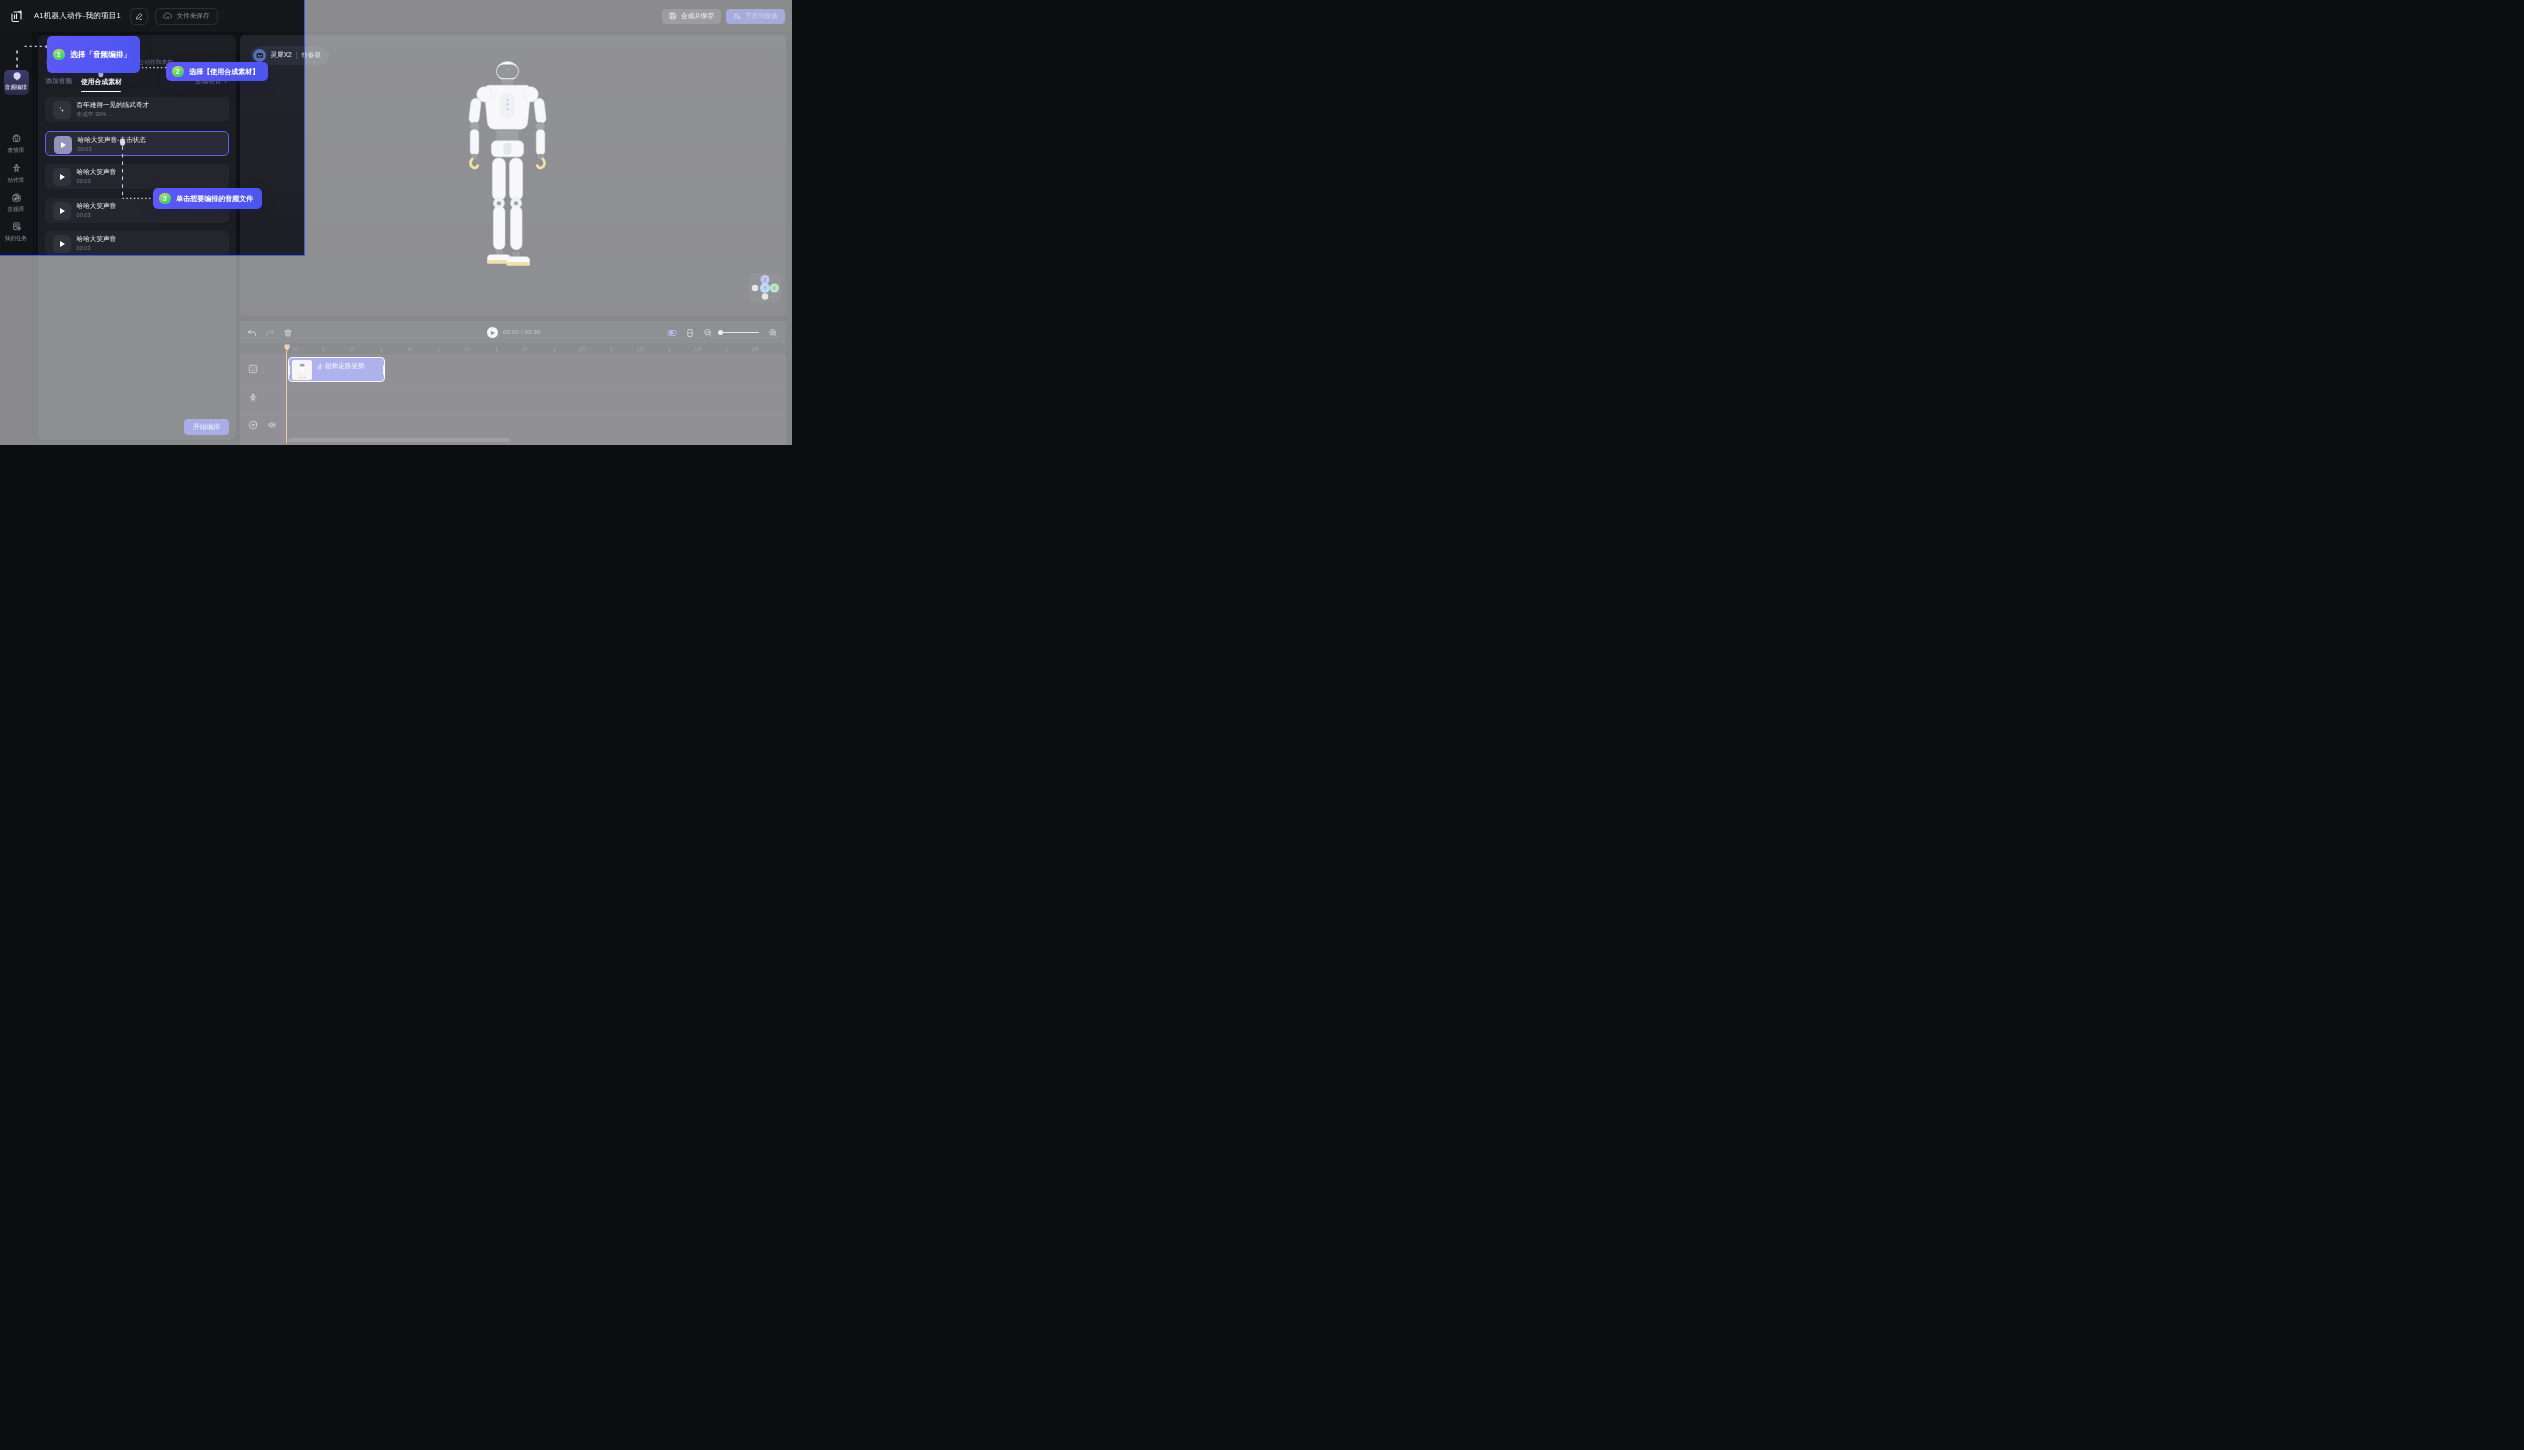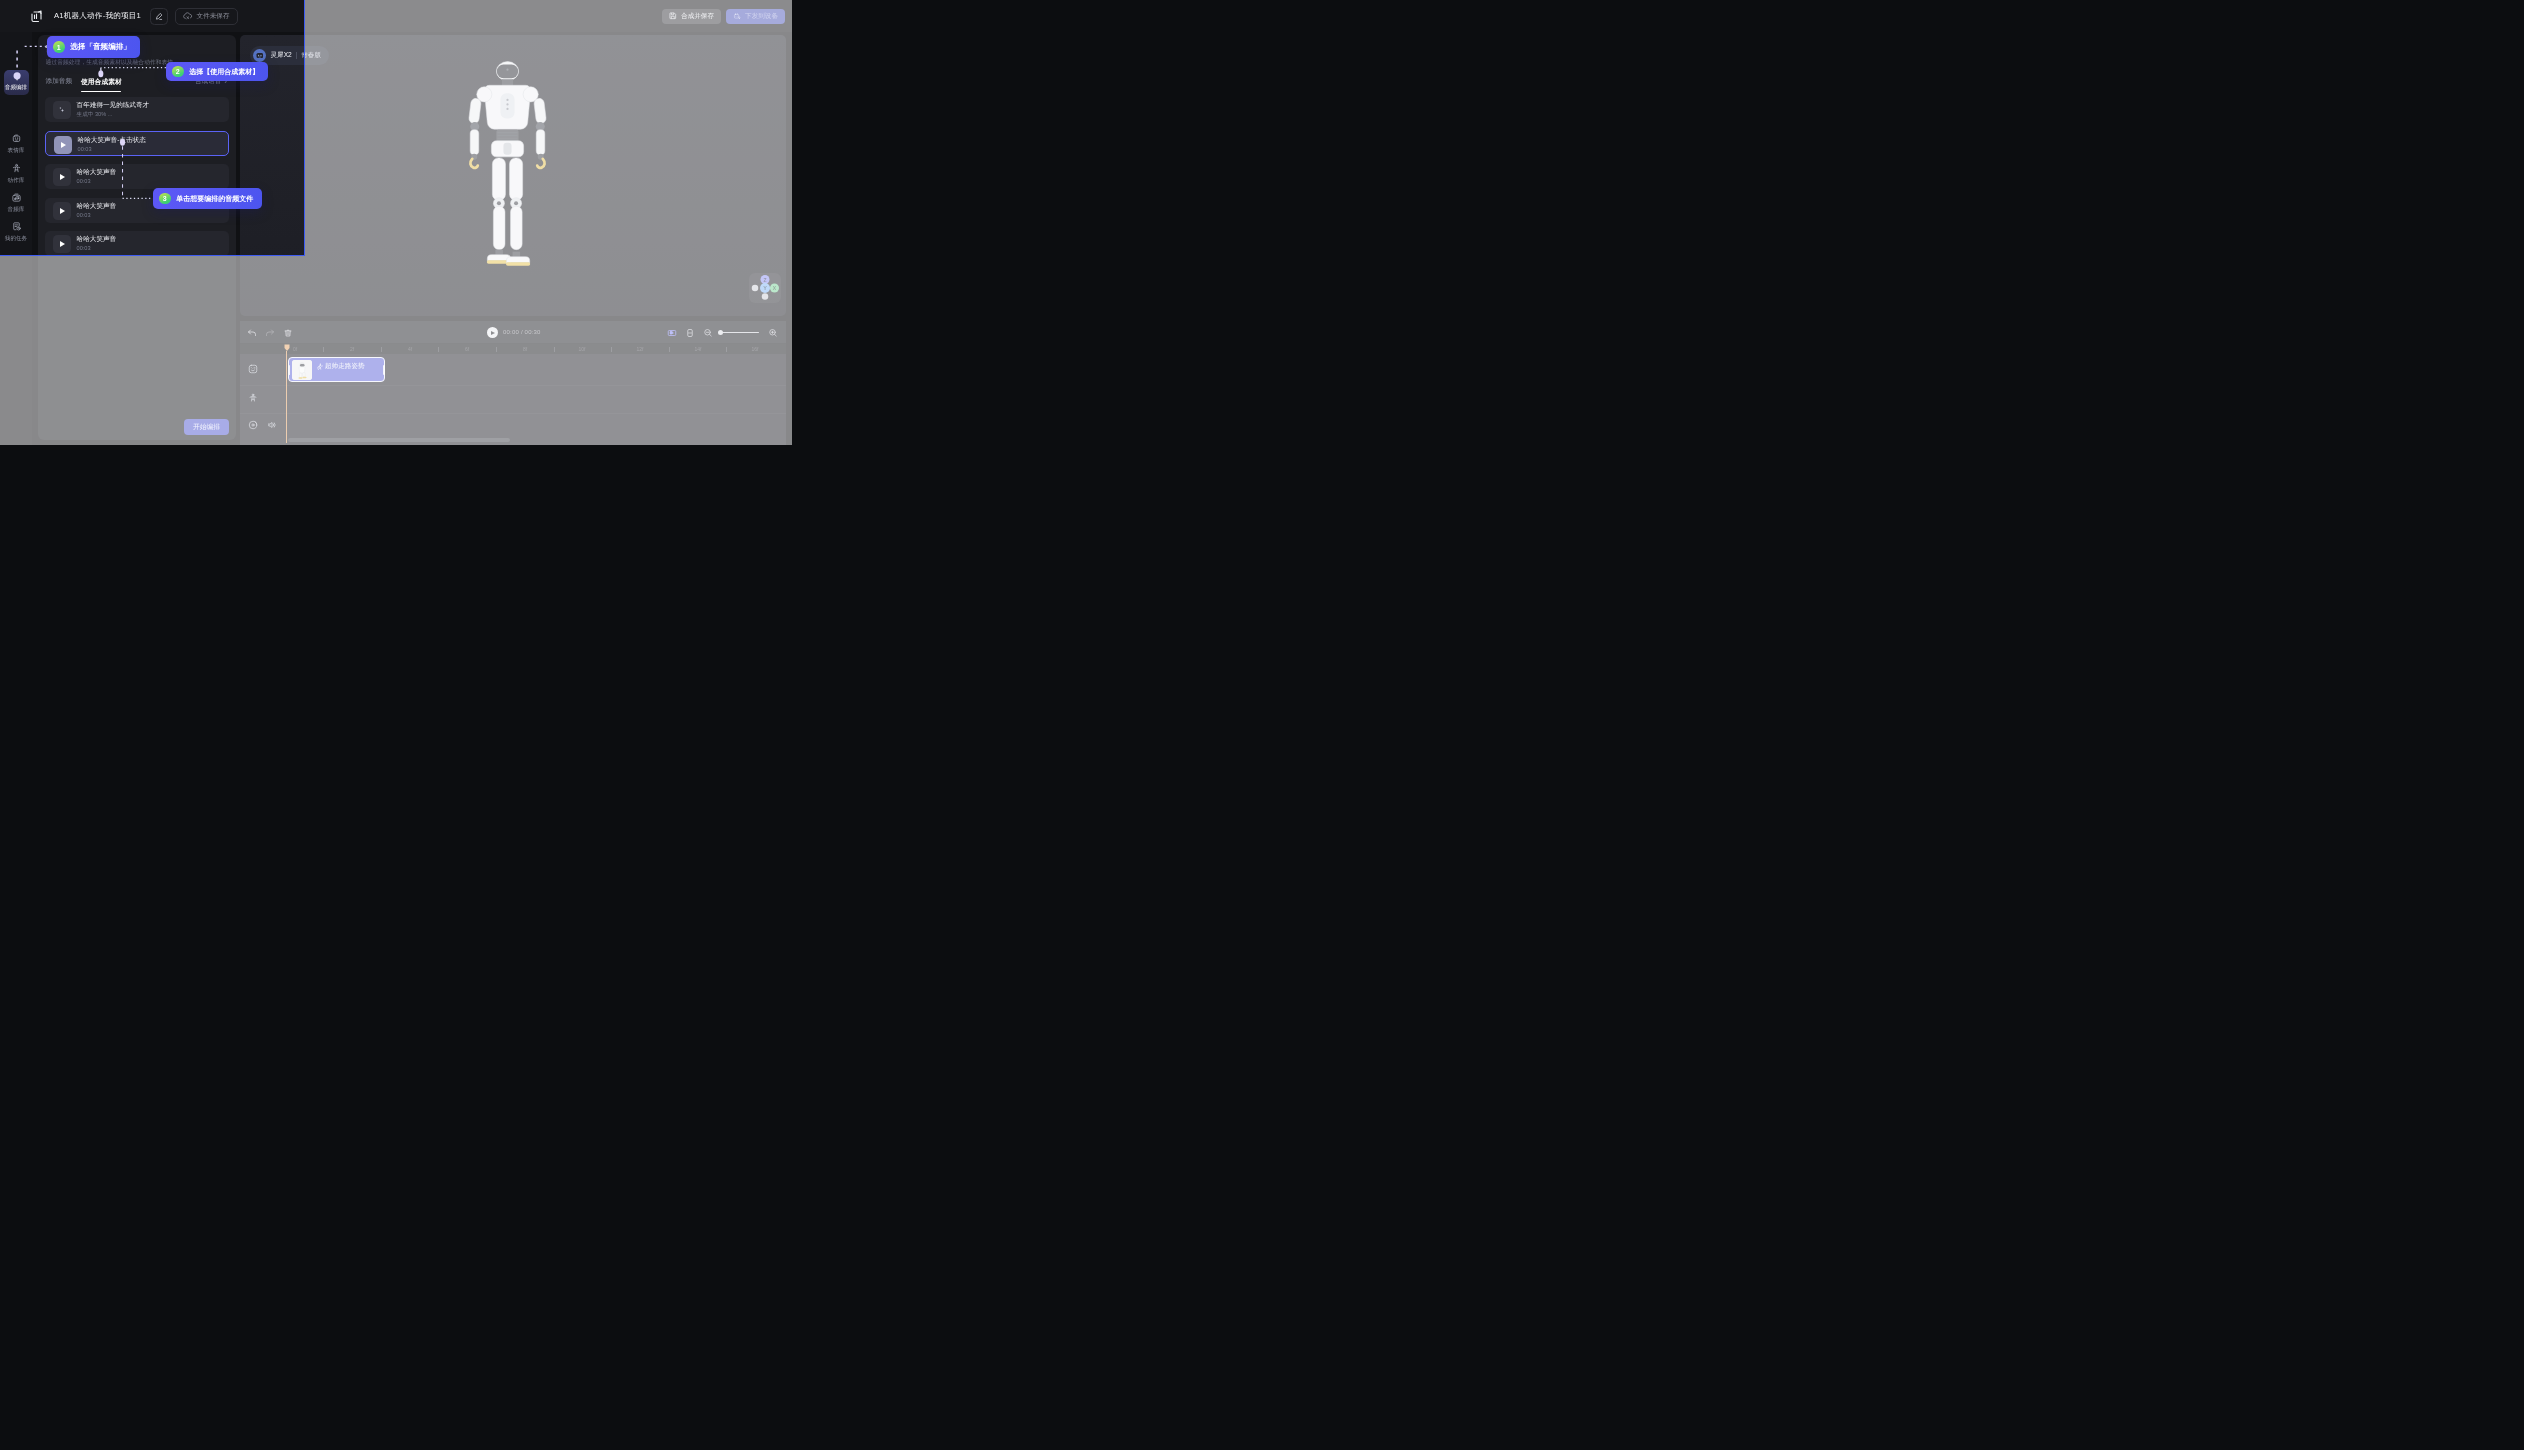--- a/index.html
+++ b/index.html
@@ -1,21 +1,21 @@
 <!DOCTYPE html>
 <html style="font-size:8px"><head>
 <meta charset="utf-8">
 <style>
   * { margin:0; padding:0; box-sizing:border-box; }
   html,body { background:#0c0d10; }
   body { font-family:"Liberation Sans", sans-serif; }
   .app { position:relative; width:792px; height:445px; background:#101114; overflow:hidden; }
 
   
-  .topbar { position:absolute; left:0; top:0; width:792px; height:32px; background:#16171b; display:flex; align-items:center; z-index:1;padding-left:20px; }
+  .topbar { position:absolute; left:0; top:0; width:792px; height:32px; background:#16171b; display:flex; align-items:center; z-index:1; }
   .logo { margin-left:10px; width:13px; height:13px; flex:0 0 auto; }
   .app-title { margin-left:11px; color:#f2f3f6; font-size:7.6px; letter-spacing:0.2px; }
   .icon-btn { margin-left:9px; width:18px; height:17px; border:0.5px solid #2e2f36; border-radius:4.5px; background:transparent; display:flex; align-items:center; justify-content:center; cursor:pointer; }
   .save-chip { margin-left:7px; height:17px; border:0.5px solid #2e2f36; border-radius:5px; display:flex; align-items:center; gap:4px; padding:0 7px; color:#8b8e99; font-size:6.6px; }
   .topbar-right { margin-left:auto; margin-right:7px; display:flex; gap:5px; }
   .btn-save { height:15px; border:none; border-radius:4px; background:#3a3b41; color:#e8e9ee; font-size:6.6px; display:flex; align-items:center; gap:4px; padding:0 7px; cursor:pointer; }
   .btn-deploy { height:15px; border:none; border-radius:4px; background:#4d56b8; color:rgba(230,234,255,.55); font-size:6.6px; display:flex; align-items:center; gap:4px; padding:0 7px; cursor:pointer; }
 
   
   .sidebar { position:absolute; left:0; top:32px; width:32px; height:413px; background:#141519; z-index:1; }
@@ -77,21 +77,21 @@
   .handle { position:absolute; top:7.6px; width:1.5px; height:10px; border-radius:1px; background:rgba(255,255,255,.85); }
   .hscroll { position:absolute; left:48px; top:117px; width:222px; height:4px; border-radius:2px; background:#3e4049; cursor:pointer; }
   .playhead-line { position:absolute; left:46px; top:30px; width:1px; height:92px; background:#d99a61; }
   .playhead-marker { position:absolute; left:44px; top:23px; }
 
   
   .spotlight { position:absolute; left:-1px; top:-1px; width:306px; height:257px; border:1px solid #3d5bf2; box-shadow:0 0 0 2020px rgba(255,255,255,.5); z-index:50; pointer-events:none; }
   .connectors { position:absolute; left:0; top:0; width:792px; height:445px; z-index:55; pointer-events:none; }
   .tip { position:absolute; background:linear-gradient(100deg,#5d58f6,#4c55ef); color:#fff; font-weight:bold; border-radius:5px; display:flex; align-items:center; gap:5.6px; padding:0 9px 0 6px; z-index:60; box-shadow:0 4px 11px rgba(25,25,90,.35); cursor:pointer; }
   .tip .num { width:11.6px; height:11.6px; border-radius:50%; background:linear-gradient(155deg,#c9e24e 0%,#3dcf75 75%); display:flex; align-items:center; justify-content:center; font-size:7px; color:#fff; flex:0 0 auto; }
-  .tip1 { left:47px; top:36px; height:22px; font-size:7.6px; }
+  .tip1 { left:47px; top:36px; height:37px; font-size:7.6px; }
   .tip2 { left:166px; top:62px; height:19px; font-size:7px; }
   .tip3 { left:153px; top:188px; height:21px; font-size:7px; }
 
   svg { display:block; }
 </style>
 </head>
 <body>
 
 <div class="app">
 

